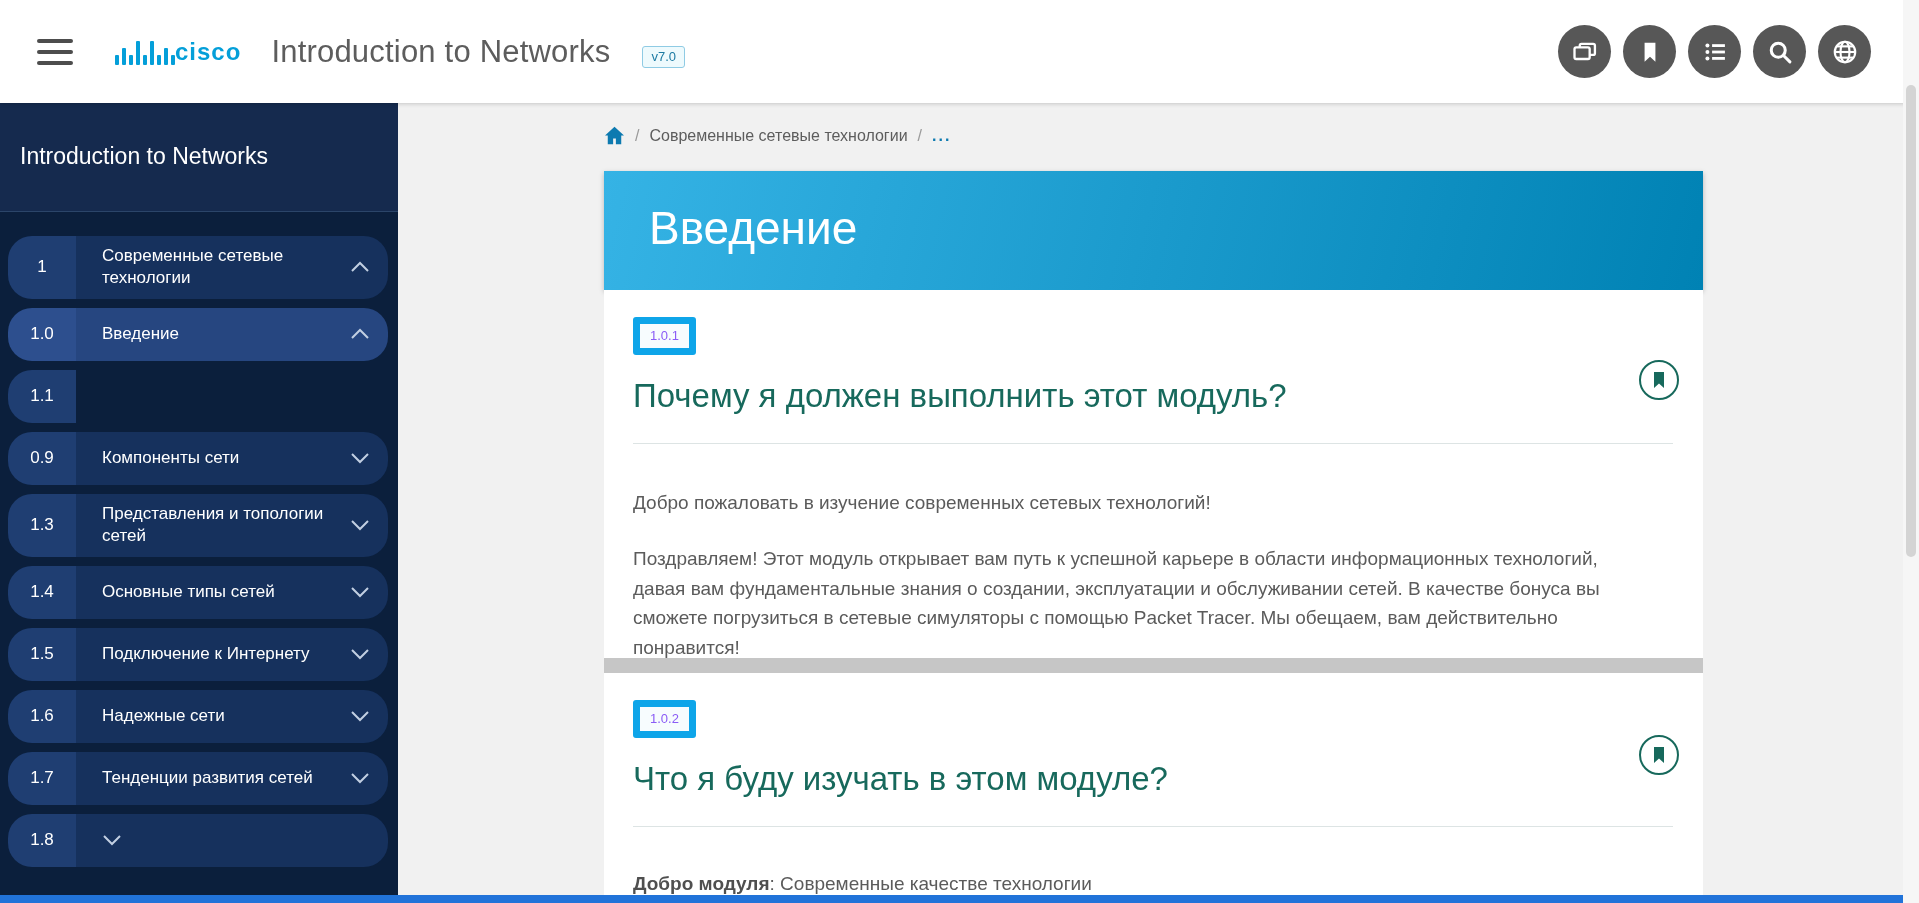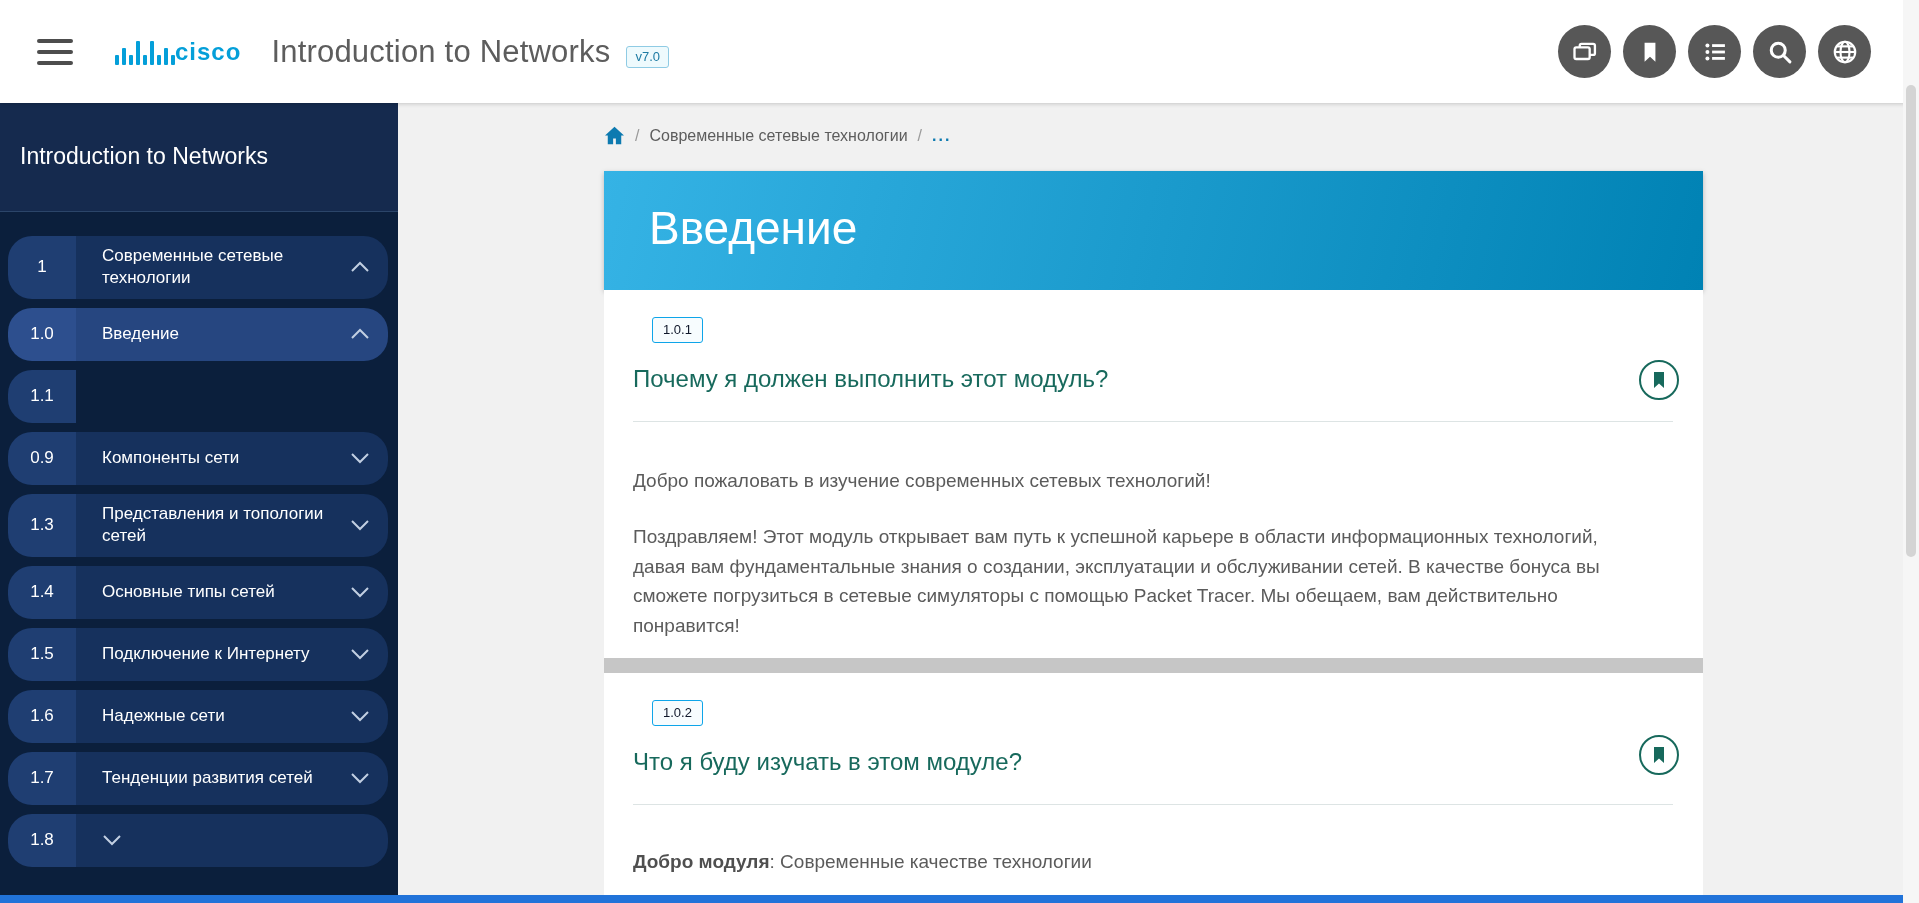--- a/index.html
+++ b/index.html
@@ -17,21 +17,21 @@
     display:flex; align-items:center;
   }
   .hamburger { width:36px; height:26px; margin-left:37px; display:flex; flex-direction:column; justify-content:space-between; cursor:pointer; }
   .hamburger span { display:block; height:4px; border-radius:2px; background:#4d4d4d; }
   .brand { margin-left:42px; display:flex; align-items:center; }
   .brand-bars { display:flex; align-items:flex-end; height:26px; gap:3px; }
   .brand-bars i { display:block; width:4px; background:#049fd9; border-radius:1px; }
   .brand-word { font-size:24px; font-weight:bold; color:#049fd9; letter-spacing:1px; line-height:1; margin-top:1px; }
   .app-title { margin-left:30px; font-size:31px; color:#5d5d5d; font-weight:400; letter-spacing:0.2px; }
   .version-badge {
-    margin-left:16px; align-self:center; margin-top:10px;
+    margin-left:32px; align-self:center; margin-top:10px;
     font-size:13px; color:#1d7ba3; background:#eefafd; border:1px solid #8fcbe4;
     border-radius:3px; padding:2px 8px 3px;
   }
   .header-actions { margin-left:auto; margin-right:48px; display:flex; gap:12px; }
   .action-circle {
     width:53px; height:53px; border-radius:50%; background:#575757;
     display:flex; align-items:center; justify-content:center; cursor:pointer;
   }
   .action-circle svg { display:block; }
 
@@ -76,24 +76,24 @@
   .banner {
     height:119px; background:linear-gradient(104deg, #35b3e5 0%, #0082b4 100%);
     box-shadow:0 2px 5px rgba(0,0,0,0.25); position:relative;
   }
   .banner-title { position:absolute; left:45px; top:30px; color:#ffffff; font-size:46px; font-weight:400; }
 
   .section { background:#ffffff; position:relative; padding:27px 55px 0 29px; }
   .section-1 { height:368px; }
   .section-2 { height:245px; }
   .sec-badge {
-    display:inline-block; border:1px solid #0ea5e9; background:#f7fcfe; color:#0f172a;
-    font-size:13px; padding:4px 10px 5px; border-radius:3px;margin-left:19px;
-  }
-  .sec-heading { color:#17695c; font-size:24px; font-weight:400; margin:22px 0 0; max-width:960px; }
+    display:inline-block; border:7px solid #0ea5e9; background:#f7fcfe; color:#8b5cf6;
+    font-size:13px; padding:4px 10px 5px; border-radius:3px;
+  }
+  .sec-heading { color:#17695c; font-size:33px; font-weight:400; margin:22px 0 0; max-width:960px; }
   .bookmark-btn {
     position:absolute; right:24px; width:40px; height:40px; border:2px solid #17695c;
     border-radius:50%; background:#ffffff; display:flex; align-items:center; justify-content:center;
     cursor:pointer;
   }
   .bookmark-btn.b1 { top:70px; }
   .bookmark-btn.b2 { top:62px; }
   .sec-rule { border:none; border-top:1px solid #dde4e4; margin:28px 0 0 0; width:1040px; }
   .section p { color:#5b5b5b; font-size:19px; line-height:1.55; margin:0; max-width:1022px; }
   .p-first { margin-top:44px !important; }

